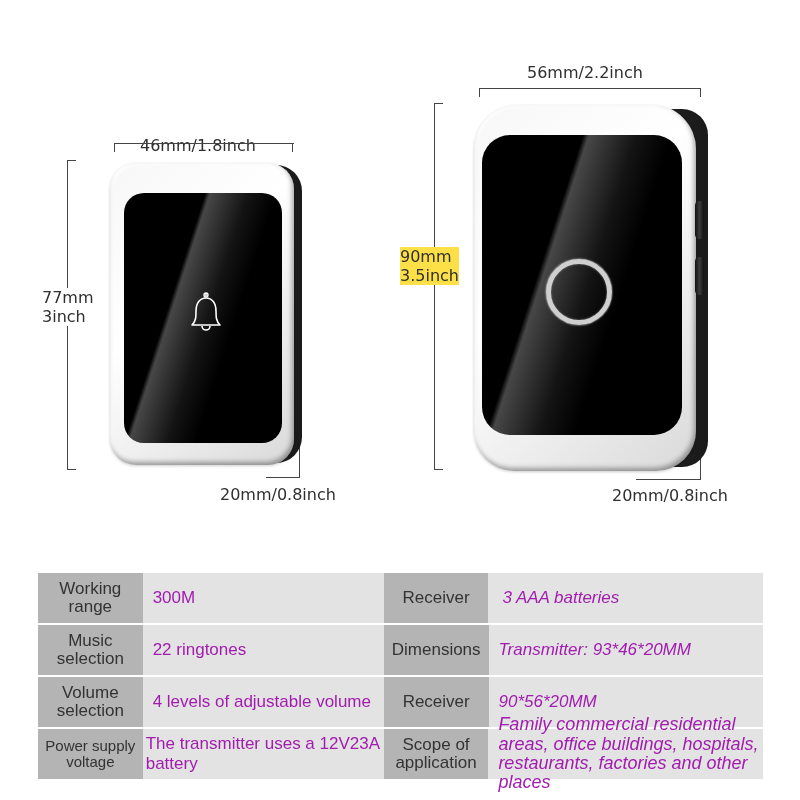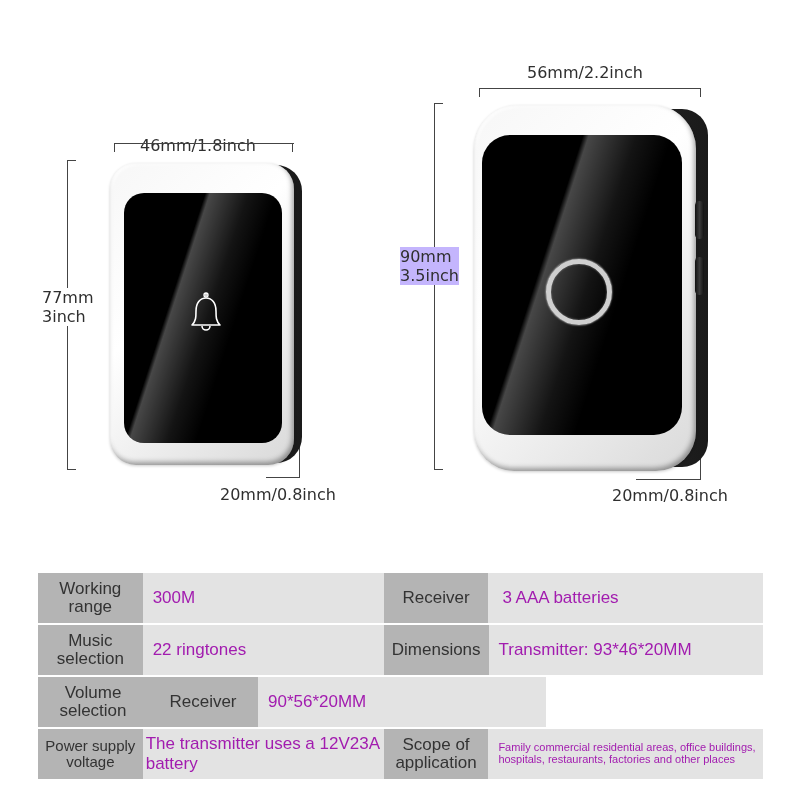--- a/index.html
+++ b/index.html
@@ -21,22 +21,22 @@
 
   
   .spec-table { position: absolute; left: 38px; top: 573px; width: 725px; }
   .spec-row { display: flex; height: 50px; margin-bottom: 2px; }
   .cell { display: flex; align-items: center; box-sizing: border-box; }
   .hdr { background: #b4b4b4; justify-content: center; text-align: center; color: #333; font-family: "Liberation Sans", sans-serif; font-size: 17px; line-height: 1.05; }
   .val { background: #e3e3e3; color: #a21caf; font-family: "Liberation Sans", sans-serif; font-size: 17px; padding-left: 10px; line-height: 1.2; }
   .c1 { width: 110px; }
   .c2 { width: 253px; }
   .c3 { width: 110px; }
-  .c4 { width: 288px; }
-  .val.small { font-size: 11px; line-height: 1.08; }
+  .c4 { width: 288px; font-style: italic; }
+  .val.small { font-size: 18px; line-height: 1.08; }
   .hdr.small { font-size: 15px; }
 </style>
 </head>
 <body>
 
 <div class="dim-label" style="left:140px; top:118px;margin-top:18px;">46mm/1.8inch</div>
 <div class="hline" style="left:114px; top:143px; width:180px;"></div>
 <div class="tick-v" style="left:114px; top:143px;"></div>
 <div class="tick-v" style="left:292px; top:143px;"></div>
 
@@ -65,21 +65,21 @@
 </div>
 
 <div class="dim-label" style="left:527px; top:63px;">56mm/2.2inch</div>
 <div class="hline" style="left:479px; top:88px; width:222px;"></div>
 <div class="tick-v" style="left:479px; top:88px;"></div>
 <div class="tick-v" style="left:700px; top:88px;"></div>
 
 <div class="vline" style="left:434px; top:103px; height:366px;"></div>
 <div class="tick-h" style="left:434px; top:103px;"></div>
 <div class="tick-h" style="left:434px; top:469px;"></div>
-<div class="dim-label" style="left:400px; top:247px; background:#c4b5fd;">
+<div class="dim-label" style="left:400px; top:247px; background:#fde047;">
   <div>90mm</div>
   <div>3.5inch</div>
 </div>
 
 <div class="vline" style="left:700px; top:443px; height:37px;"></div>
 <div class="hline" style="left:636px; top:479px; width:65px;"></div>
 <div class="dim-label" style="left:612px; top:486px;">20mm/0.8inch</div>
 
 <div class="device" style="left:474px; top:105px; width:236px; height:366px;">
   <div class="side" style="left:20px; top:4px; width:214px; height:358px;"></div>
@@ -100,20 +100,21 @@
     <div class="cell val c4" style="padding-left:14px;">3 AAA batteries</div>
   </div>
   <div class="spec-row">
     <div class="cell hdr c1">Music selection</div>
     <div class="cell val c2">22 ringtones</div>
     <div class="cell hdr c3">Dimensions</div>
     <div class="cell val c4">Transmitter: 93*46*20MM</div>
   </div>
   <div class="spec-row">
     <div class="cell hdr c1">Volume selection</div>
+    <div class="cell val c2">4 levels of adjustable volume</div>
     <div class="cell hdr c3">Receiver</div>
     <div class="cell val c4">90*56*20MM</div>
   </div>
   <div class="spec-row">
     <div class="cell hdr c1 small">Power supply voltage</div>
     <div class="cell val c2" style="padding-left:3px;">The transmitter uses a 12V23A battery</div>
     <div class="cell hdr c3">Scope of application</div>
     <div class="cell val c4 small">Family commercial residential areas, office buildings, hospitals, restaurants, factories and other places</div>
   </div>
 </div>

